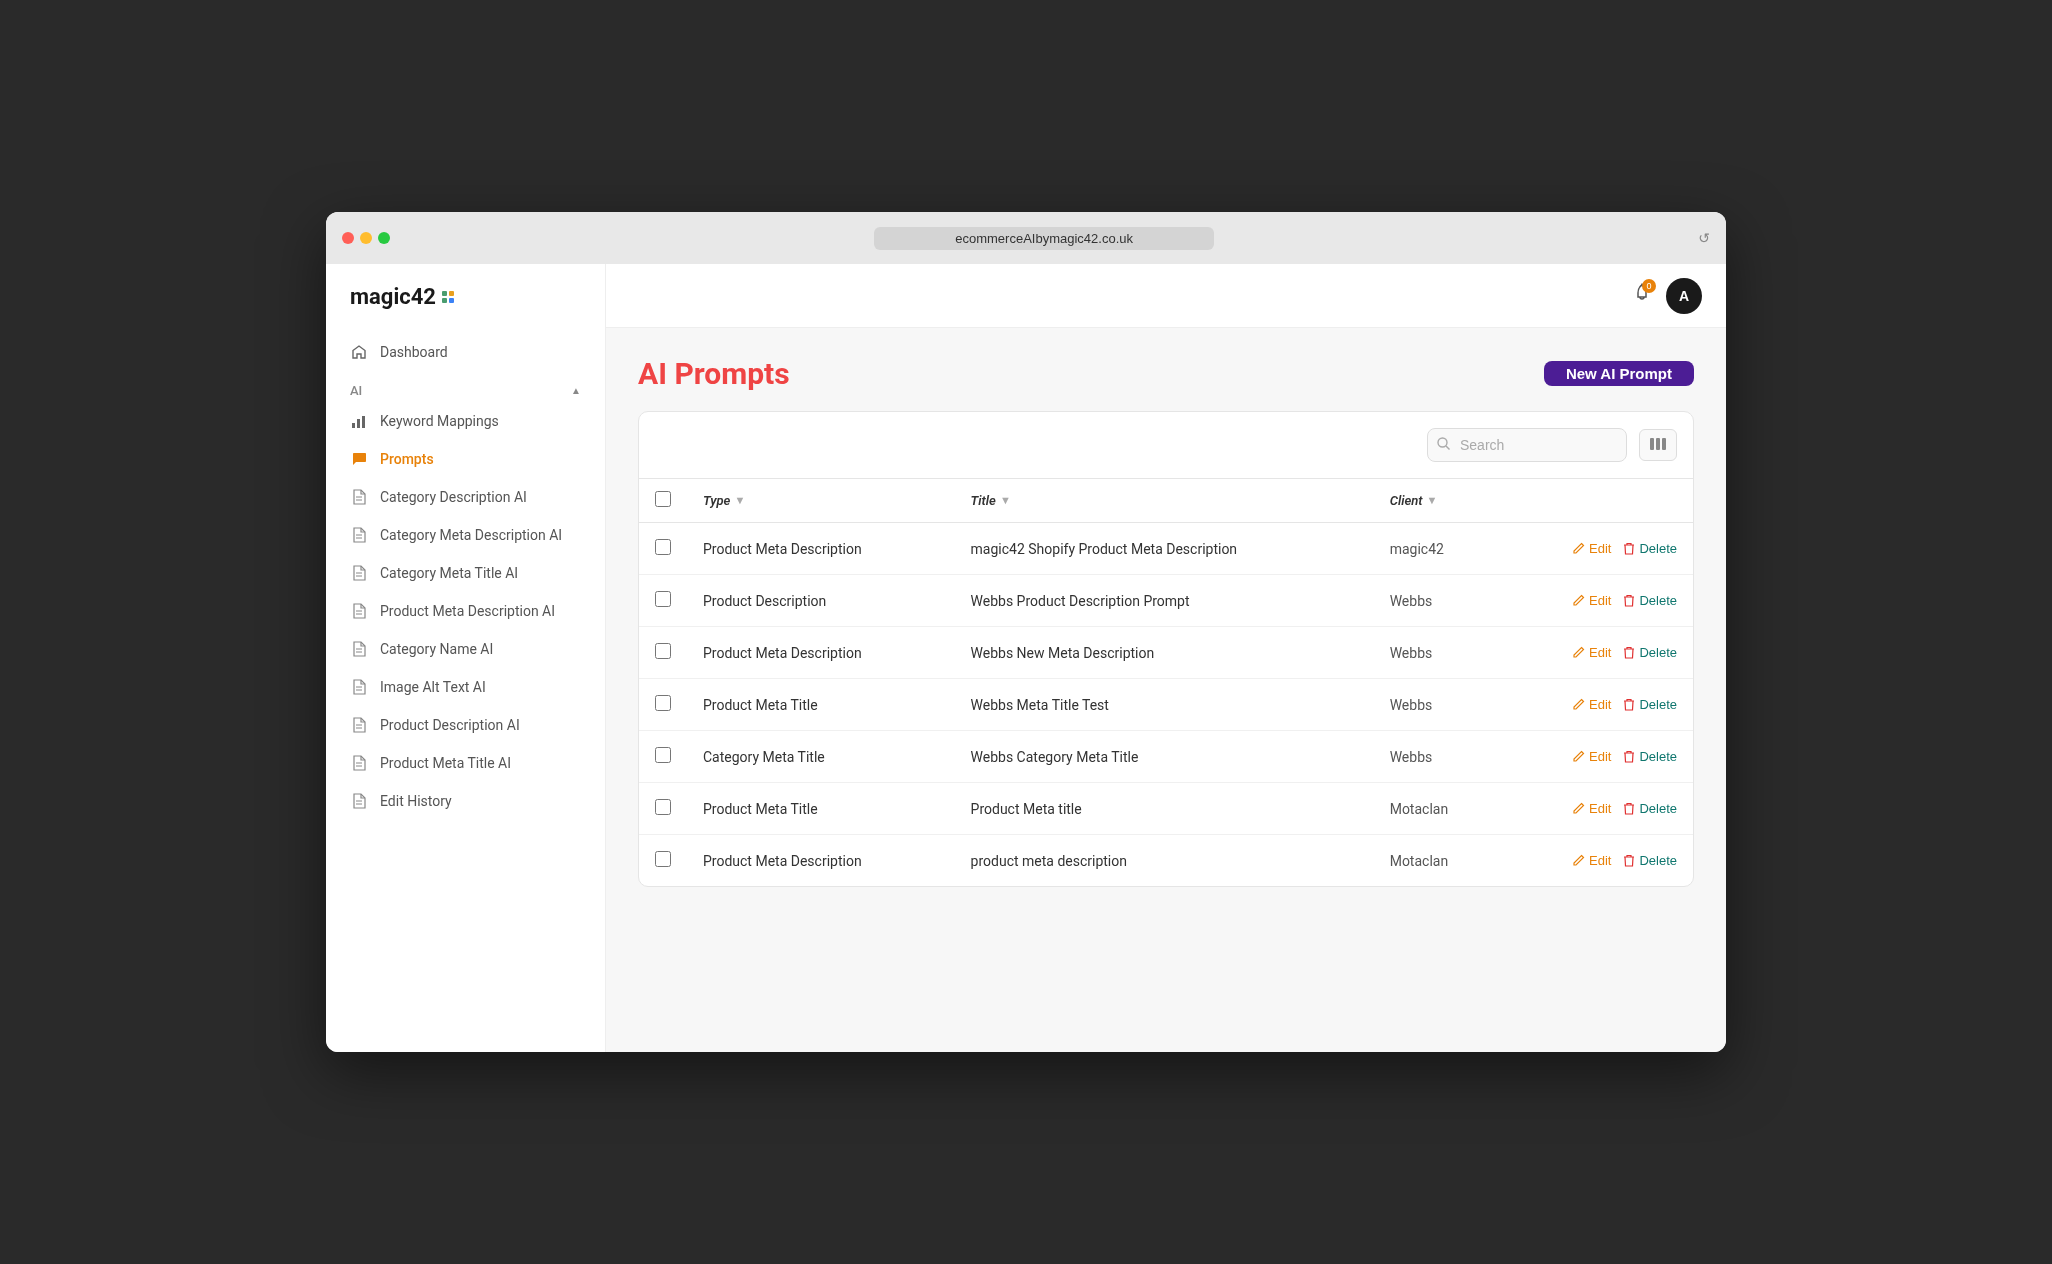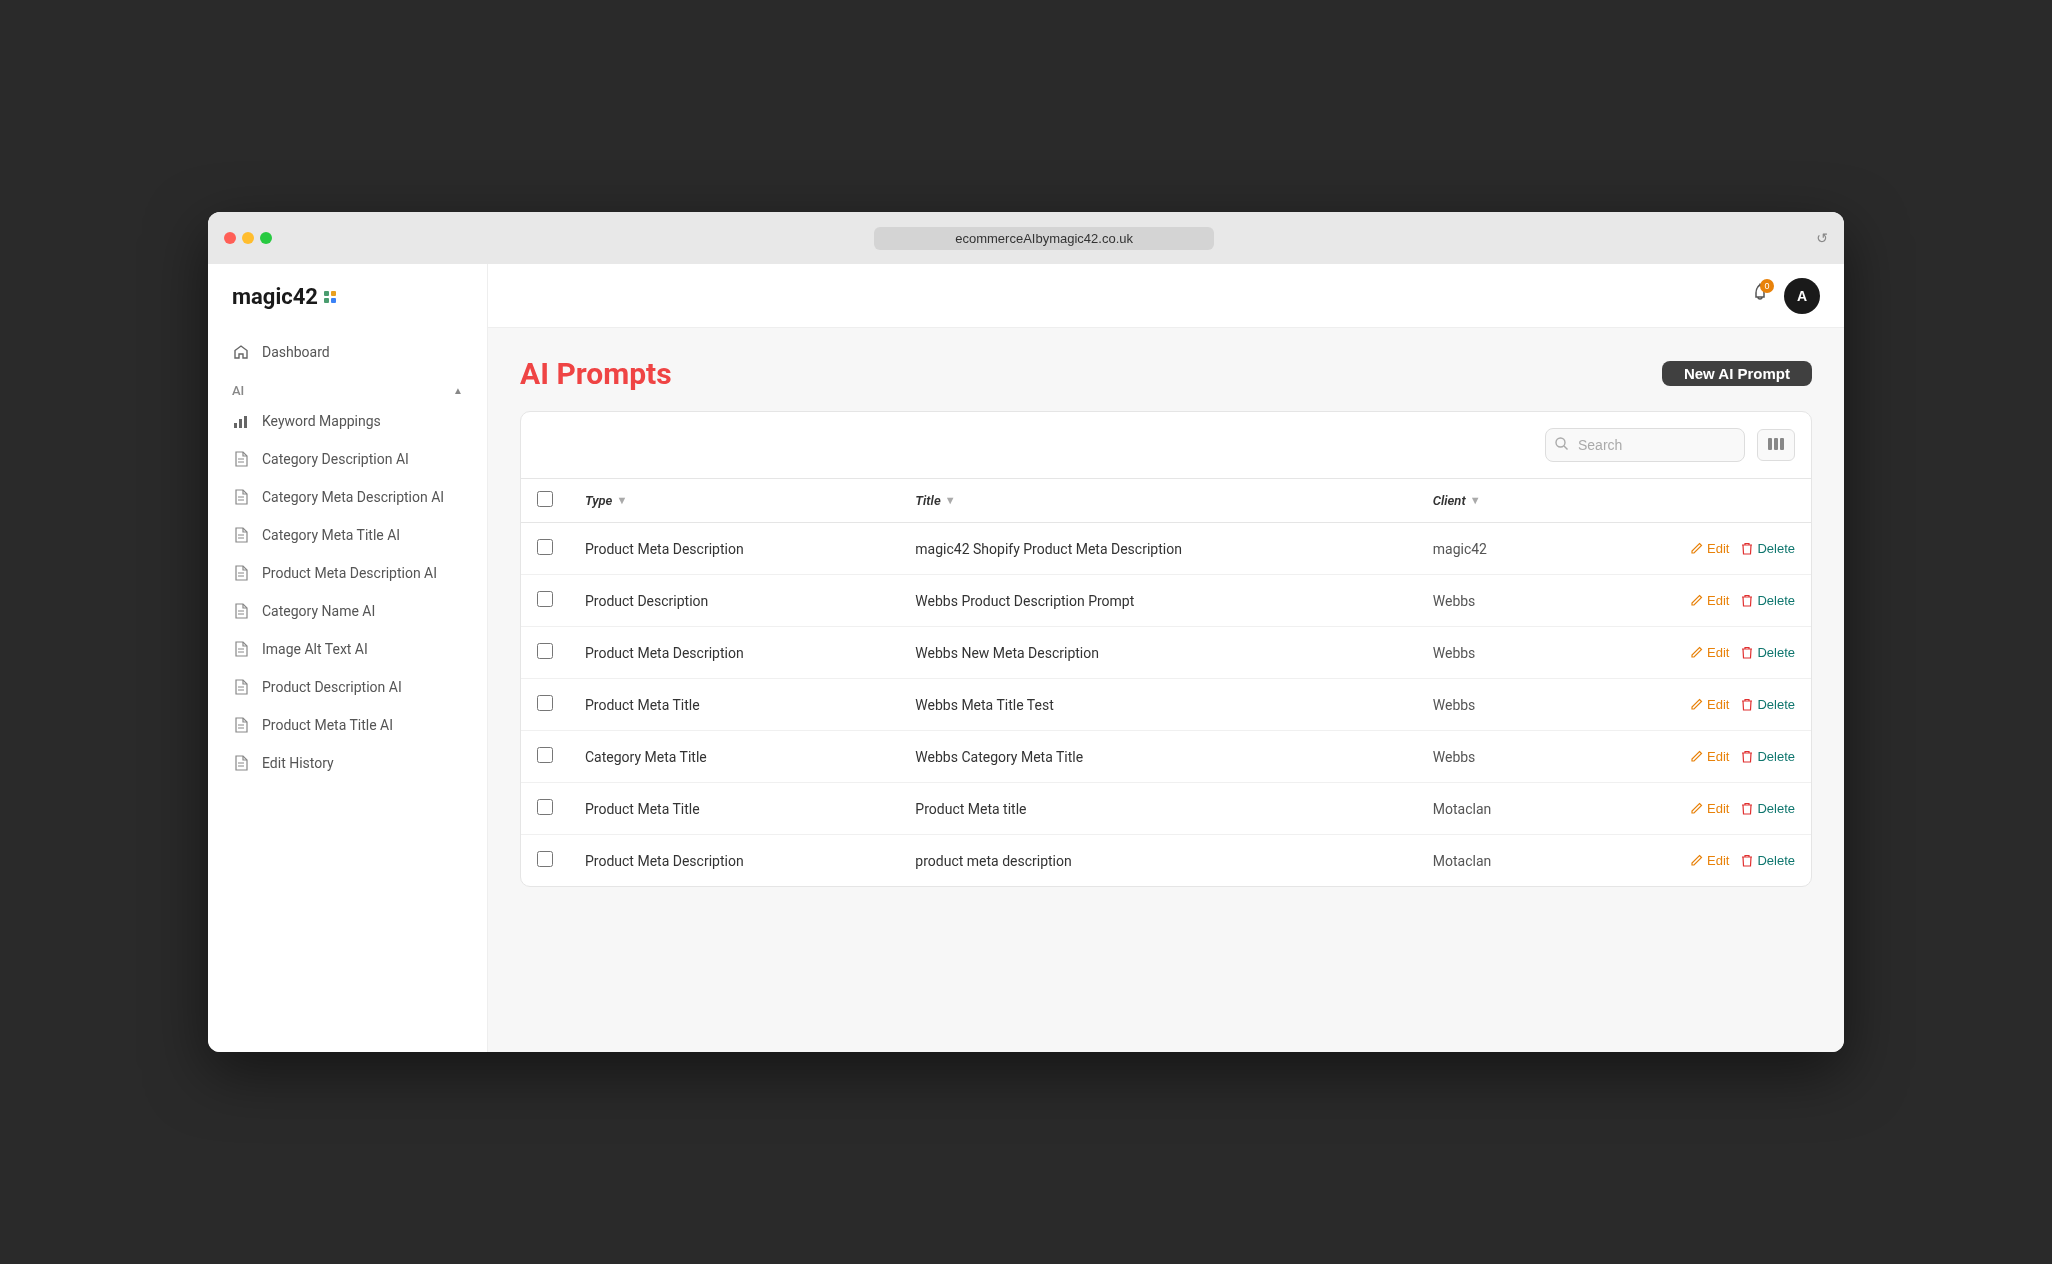--- a/index.html
+++ b/index.html
@@ -6,21 +6,21 @@
     body {
       background: #2a2a2a;
       display: flex;
       justify-content: center;
       align-items: center;
       min-height: 100vh;
       font-family: -apple-system, BlinkMacSystemFont, 'Segoe UI', Roboto, sans-serif;
     }
 
     .browser-window {
-      width: 1636px;
+      width: 1400px;
       height: 840px;
       background: #f5f5f5;
       border-radius: 12px;
       overflow: hidden;
       box-shadow: 0 20px 60px rgba(0,0,0,0.5);
       display: flex;
       flex-direction: column;
     }
 
     .browser-chrome {
@@ -238,21 +238,21 @@
       padding: 28px 32px 20px;
     }
 
     .page-title {
       font-size: 30px;
       font-weight: 700;
       color: #ef4444;
     }
 
     .new-btn {
-      background: #404040;
+      background: #4c1d95;
       color: #fff;
       border: none;
       border-radius: 8px;
       padding: 4px 22px;
       font-size: 15px;
       font-weight: 600;
       cursor: pointer;
       white-space: nowrap;
     }
 
@@ -461,20 +461,28 @@
           <span class="nav-icon">
             <svg width="16" height="16" viewBox="0 0 16 16" fill="none">
               <rect x="1" y="10" width="3" height="5" fill="#666"></rect>
               <rect x="6" y="6" width="3" height="9" fill="#666"></rect>
               <rect x="11" y="3" width="3" height="12" fill="#666"></rect>
             </svg>
           </span>
           <span>Keyword Mappings</span>
         </div>
 
+        <div class="nav-item active">
+          <span class="nav-icon">
+            <svg width="16" height="16" viewBox="0 0 16 16" fill="none">
+              <path d="M2 2H14C14.55 2 15 2.45 15 3V10C15 10.55 14.55 11 14 11H5L2 14V3C2 2.45 2.45 2 3 2H2Z" fill="#e8820a"></path>
+            </svg>
+          </span>
+          <span>Prompts</span>
+        </div>
 
         <div class="nav-item">
           <span class="nav-icon">
             <svg width="14" height="16" viewBox="0 0 14 16" fill="none">
               <path d="M2 1H9L13 5V15H2V1Z" stroke="#888" stroke-width="1.2" fill="none"></path>
               <path d="M9 1V5H13" stroke="#888" stroke-width="1.2"></path>
               <line x1="4" y1="8" x2="10" y2="8" stroke="#888" stroke-width="1"></line>
               <line x1="4" y1="11" x2="10" y2="11" stroke="#888" stroke-width="1"></line>
             </svg>
           </span>

